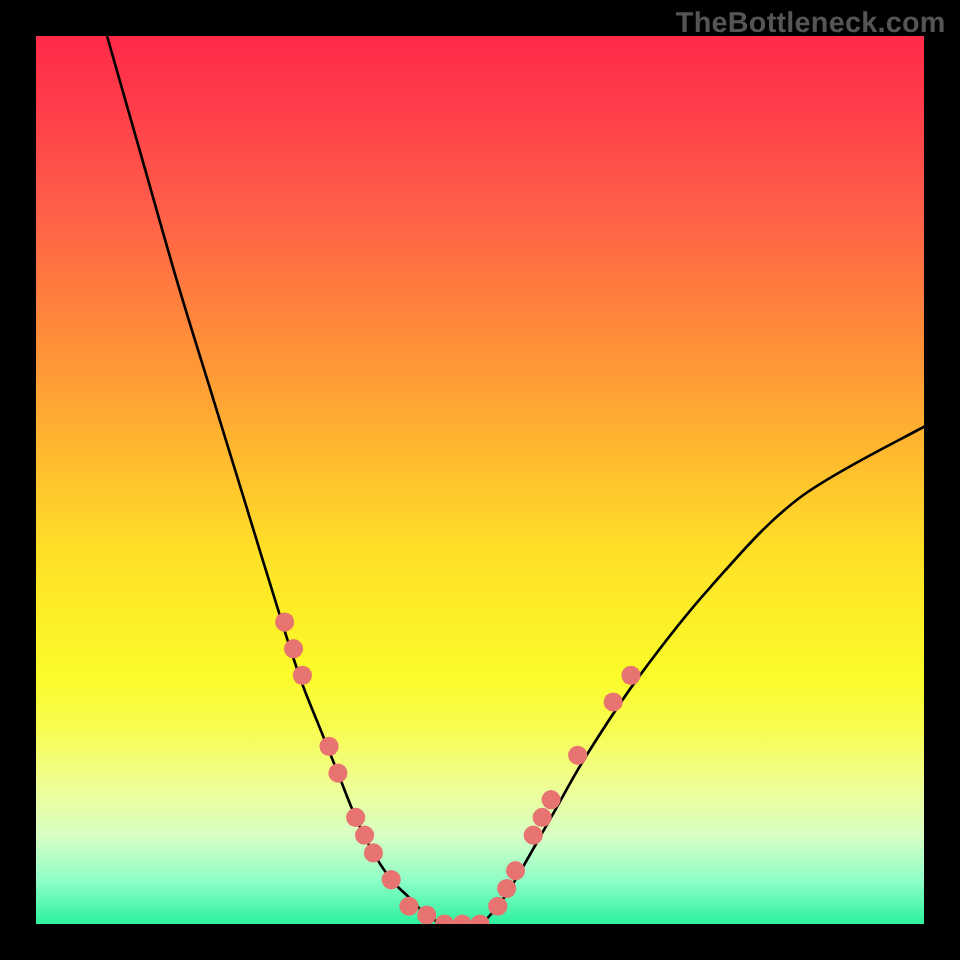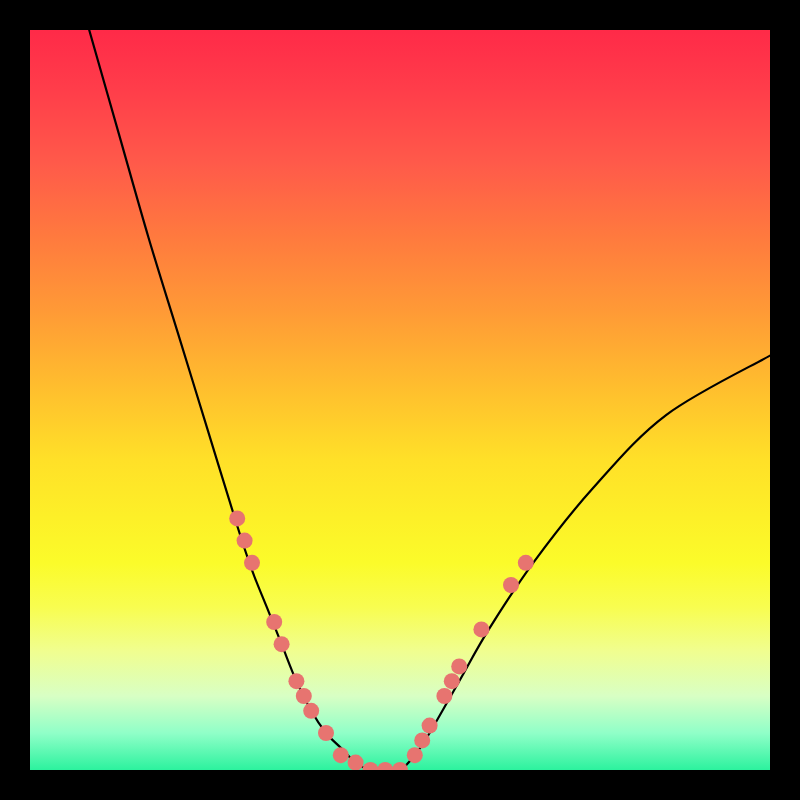--- a/index.html
+++ b/index.html
@@ -61,20 +61,21 @@
     stroke-linecap: round;
   }
   .dot {
     fill: #e77470;
   }
 </style>
 </head>
 <body>
 
 <div class="container">
+  <div class="watermark">TheBottleneck.com</div>
   <div class="plot-area">
     <svg class="curve" viewBox="0 0 740 740">
       <path id="curve-path" class="curve-path" d="M 59.2 0 C 64.13333333333334 17.26666666666667, 78.93333333333334 69.06666666666669, 88.8 103.60000000000002 C 98.66666666666666 138.13333333333335, 108.53333333333333 173.90000000000003, 118.4 207.20000000000005 C 128.26666666666668 240.50000000000006, 138.13333333333333 271.33333333333337, 148 303.40000000000003 C 157.86666666666667 335.4666666666667, 167.73333333333332 367.5333333333333, 177.6 399.59999999999997 C 187.46666666666667 431.66666666666663, 199.8 472.3666666666666, 207.20000000000002 495.79999999999995 C 214.60000000000002 519.2333333333333, 217.06666666666666 526.6333333333333, 222 540.2 C 226.93333333333334 553.7666666666668, 231.86666666666667 564.8666666666667, 236.8 577.2 C 241.73333333333335 589.5333333333334, 246.66666666666669 601.8666666666667, 251.60000000000002 614.2 C 256.53333333333336 626.5333333333334, 261.46666666666664 640.1, 266.4 651.2 C 271.3333333333333 662.3000000000001, 276.26666666666665 672.1666666666666, 281.2 680.8 C 286.1333333333333 689.4333333333333, 291.06666666666666 696.8333333333334, 296 703 C 300.93333333333334 709.1666666666666, 305.8666666666667 712.8666666666666, 310.8 717.8 C 315.73333333333335 722.7333333333333, 320.6666666666667 728.9, 325.6 732.6 C 330.53333333333336 736.3000000000001, 335.4666666666667 738.7666666666667, 340.40000000000003 740 C 345.33333333333337 741.2333333333333, 350.26666666666665 740, 355.2 740 C 360.1333333333333 740, 365.06666666666666 742.4666666666667, 370 740 C 374.93333333333334 737.5333333333333, 379.8666666666667 731.3666666666667, 384.8 725.2 C 389.73333333333335 719.0333333333334, 392.20000000000005 715.3333333333334, 399.6 703 C 407 690.6666666666666, 419.3333333333333 668.4666666666667, 429.2 651.2 C 439.06666666666666 633.9333333333334, 446.4666666666667 619.1333333333333, 458.8 599.4 C 471.1333333333333 579.6666666666666, 485.9333333333334 556.2333333333332, 503.20000000000005 532.8 C 520.4666666666667 509.3666666666666, 540.2 483.4666666666667, 562.4 458.8 C 584.5999999999999 434.1333333333333, 606.8 407, 636.4 384.8 C 666 362.6, 722.7333333333333 335.46666666666664, 740 325.59999999999997"></path>
       <g id="dots-group">
           <circle cx="207.20000000000002" cy="488.4" r="8" class="dot"></circle>
           <circle cx="214.6" cy="510.6" r="8" class="dot"></circle>
           <circle cx="222" cy="532.8" r="8" class="dot"></circle>
           <circle cx="244.20000000000002" cy="592" r="8" class="dot"></circle>
           <circle cx="251.60000000000002" cy="614.2" r="8" class="dot"></circle>
           <circle cx="266.4" cy="651.2" r="8" class="dot"></circle>

